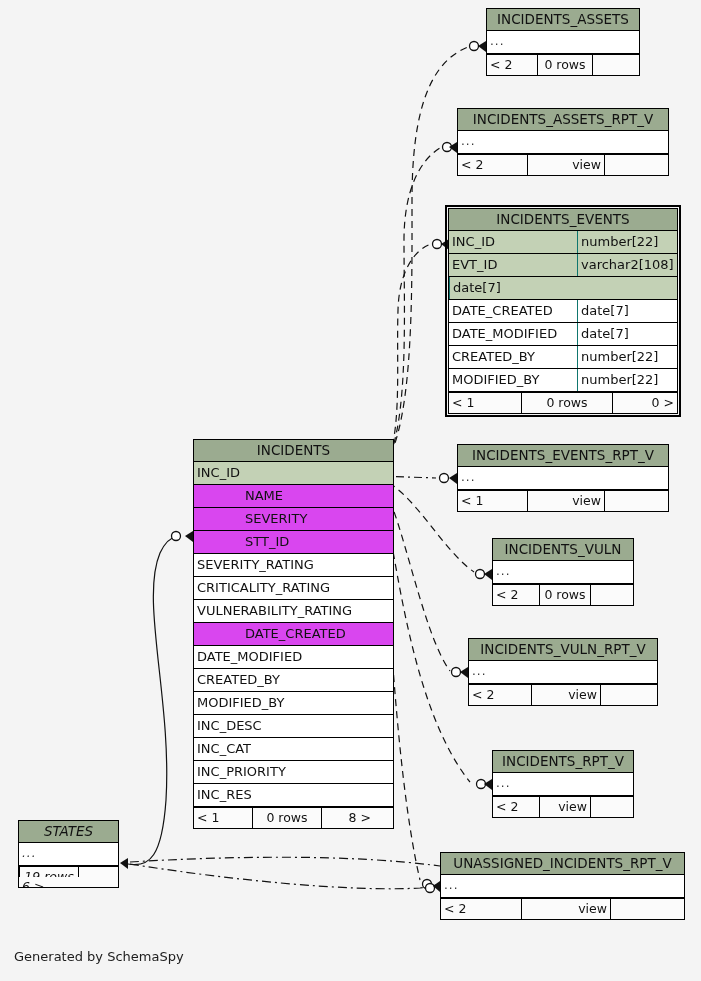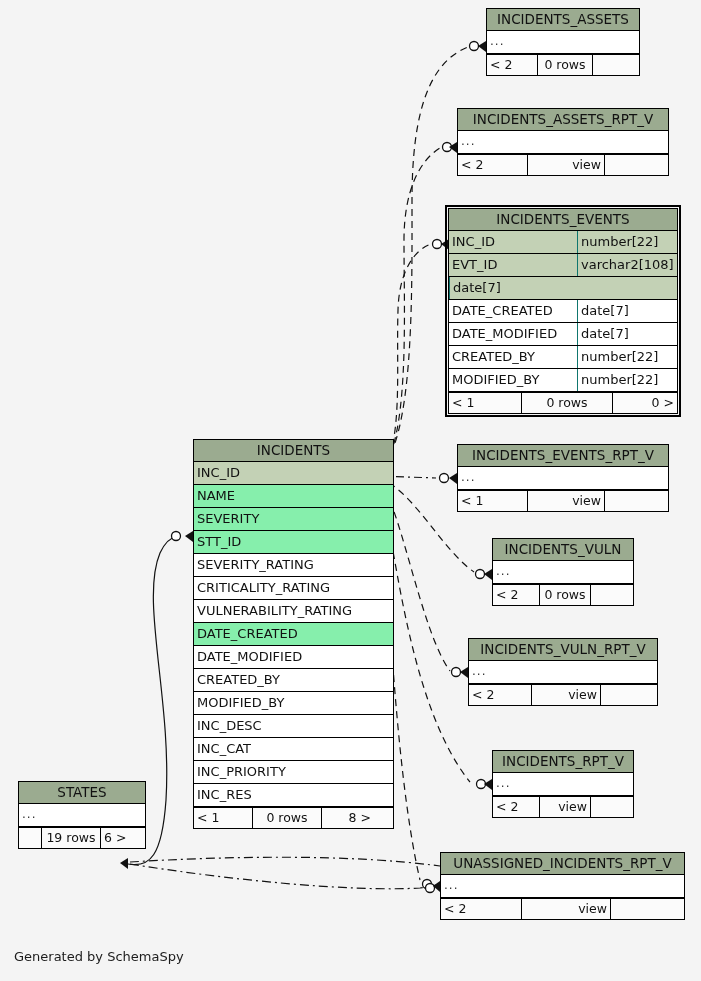--- a/index.html
+++ b/index.html
@@ -64,21 +64,21 @@
     box-sizing: border-box;
   }
   .tbl .ctype {
     flex: 0 0 auto;
     padding-left: 3px;
     border-left: 1px solid #0f766e;
     white-space: nowrap;
     box-sizing: border-box;
   }
   .pk   { background: #c3d1b5; }
-  .idx  { background: #86efac; }
+  .idx  { background: #d946ef; padding-left: 48px; }
   .plain{ background: #ffffff; }
   .ellipsis {
     background: #ffffff;
     padding-left: 3px;
     height: 23px;
     line-height: 20px;
     border-bottom: 1px solid #000;
     box-sizing: border-box;
     color: #333;
     letter-spacing: 1px;
@@ -304,24 +304,24 @@
       </div>
       <div class="tbl" style="left: 492px; top: 750px; width: 142px;">
         <div class="hdr">INCIDENTS_RPT_V</div>
         <div class="ellipsis">...</div>
         <div class="foot" style="border-top: 1px solid rgb(0, 0, 0);">
           <div class="fl" style="width: 46px;">&lt; 2</div>
           <div class="fcr" style="width: 52px;">view</div>
           <div class="fr" style="width: 42px;"></div>
         </div>
       </div>
-      <div class="tbl" style="left: 18px; top: 781px; width: 128px;">
+      <div class="tbl" style="left: 18px; top: 820px; width: 101px; font-style: italic;">
         <div class="hdr">STATES</div>
         <div class="ellipsis">...</div>
-        <div class="foot" style="border-top: 1px solid rgb(0, 0, 0);">
+        <div class="foot" style="border-top: 1px solid rgb(0, 0, 0); flex-direction: column;">
           <div class="fl" style="width: 22px;"></div>
           <div class="fc" style="width: 60px;">19 rows</div>
           <div class="fr" style="width: 26px;">6 &gt;</div>
         </div>
       </div>
       <div class="tbl" style="left: 440px; top: 852px; width: 245px;">
         <div class="hdr">UNASSIGNED_INCIDENTS_RPT_V</div>
         <div class="ellipsis">...</div>
         <div class="foot" style="border-top: 1px solid rgb(0, 0, 0);">
           <div class="fl" style="width: 80px;">&lt; 2</div>

